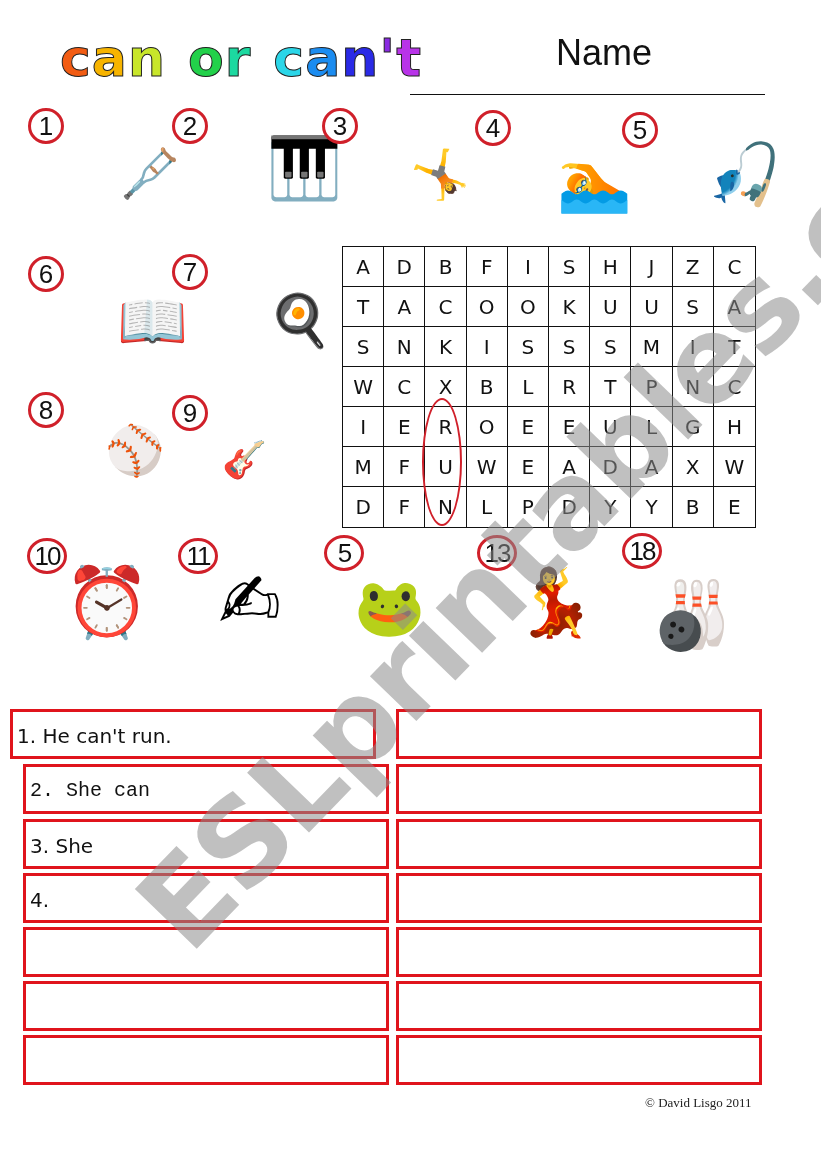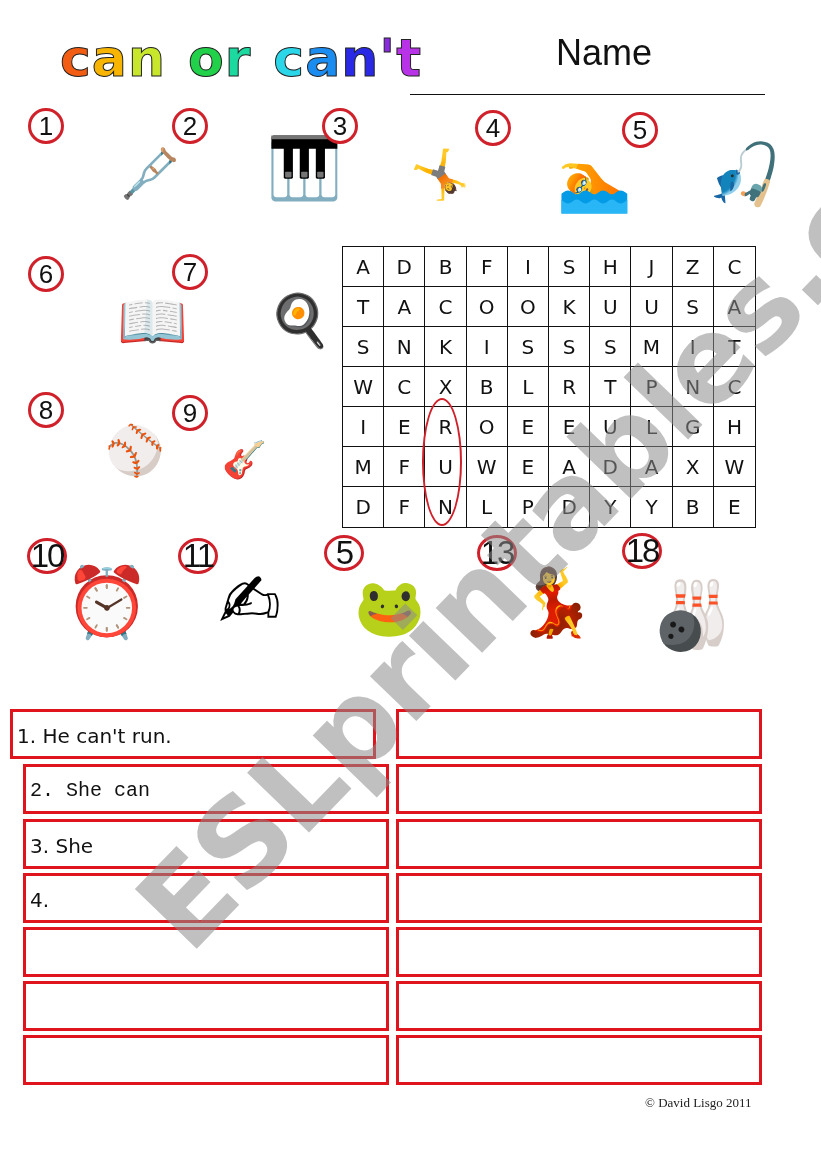--- a/index.html
+++ b/index.html
@@ -9,21 +9,21 @@
   
   .title { left:30px; top:28px; height:80px; font-family:"DejaVu Sans", sans-serif; font-weight:bold; font-size:52px; letter-spacing:1px; white-space:nowrap;margin-left:30px; }
   .title span { display:inline-block; -webkit-text-stroke:1px #222; }
   .name-label { left:556px; top:32px; font-size:36px; color:#111; font-family:"Liberation Sans", sans-serif; }
   .name-line { left:410px; top:94px; width:355px; height:0; border-top:1.5px solid #111; }
 
   
   .num { width:36px; height:36px; border:3px solid #d0202a; border-radius:50%; background:#fff;
          display:flex; align-items:center; justify-content:center; font-size:26px; color:#111;
          font-family:"Liberation Sans", sans-serif; box-sizing:border-box; }
-  .num.wide { width:40px; font-size:33px; letter-spacing:-2px;text-align:right; }
+  .num.wide { width:40px; font-size:26px; letter-spacing:-2px;text-align:right; }
 
   
   .pic { display:flex; align-items:center; justify-content:center; }
 
   
   .grid { left:342px; top:246px; width:414px; height:282px; border:1.5px solid #111; box-sizing:border-box;
           display:grid; grid-template-columns:repeat(10,1fr); grid-template-rows:repeat(7,1fr); }
   .cell { border-right:1px solid #111; border-bottom:1px solid #111; display:flex; align-items:center; justify-content:center;
           font-family:"DejaVu Sans", sans-serif; font-size:20px; color:#111; }
   .cell.lc { border-right:none; }

